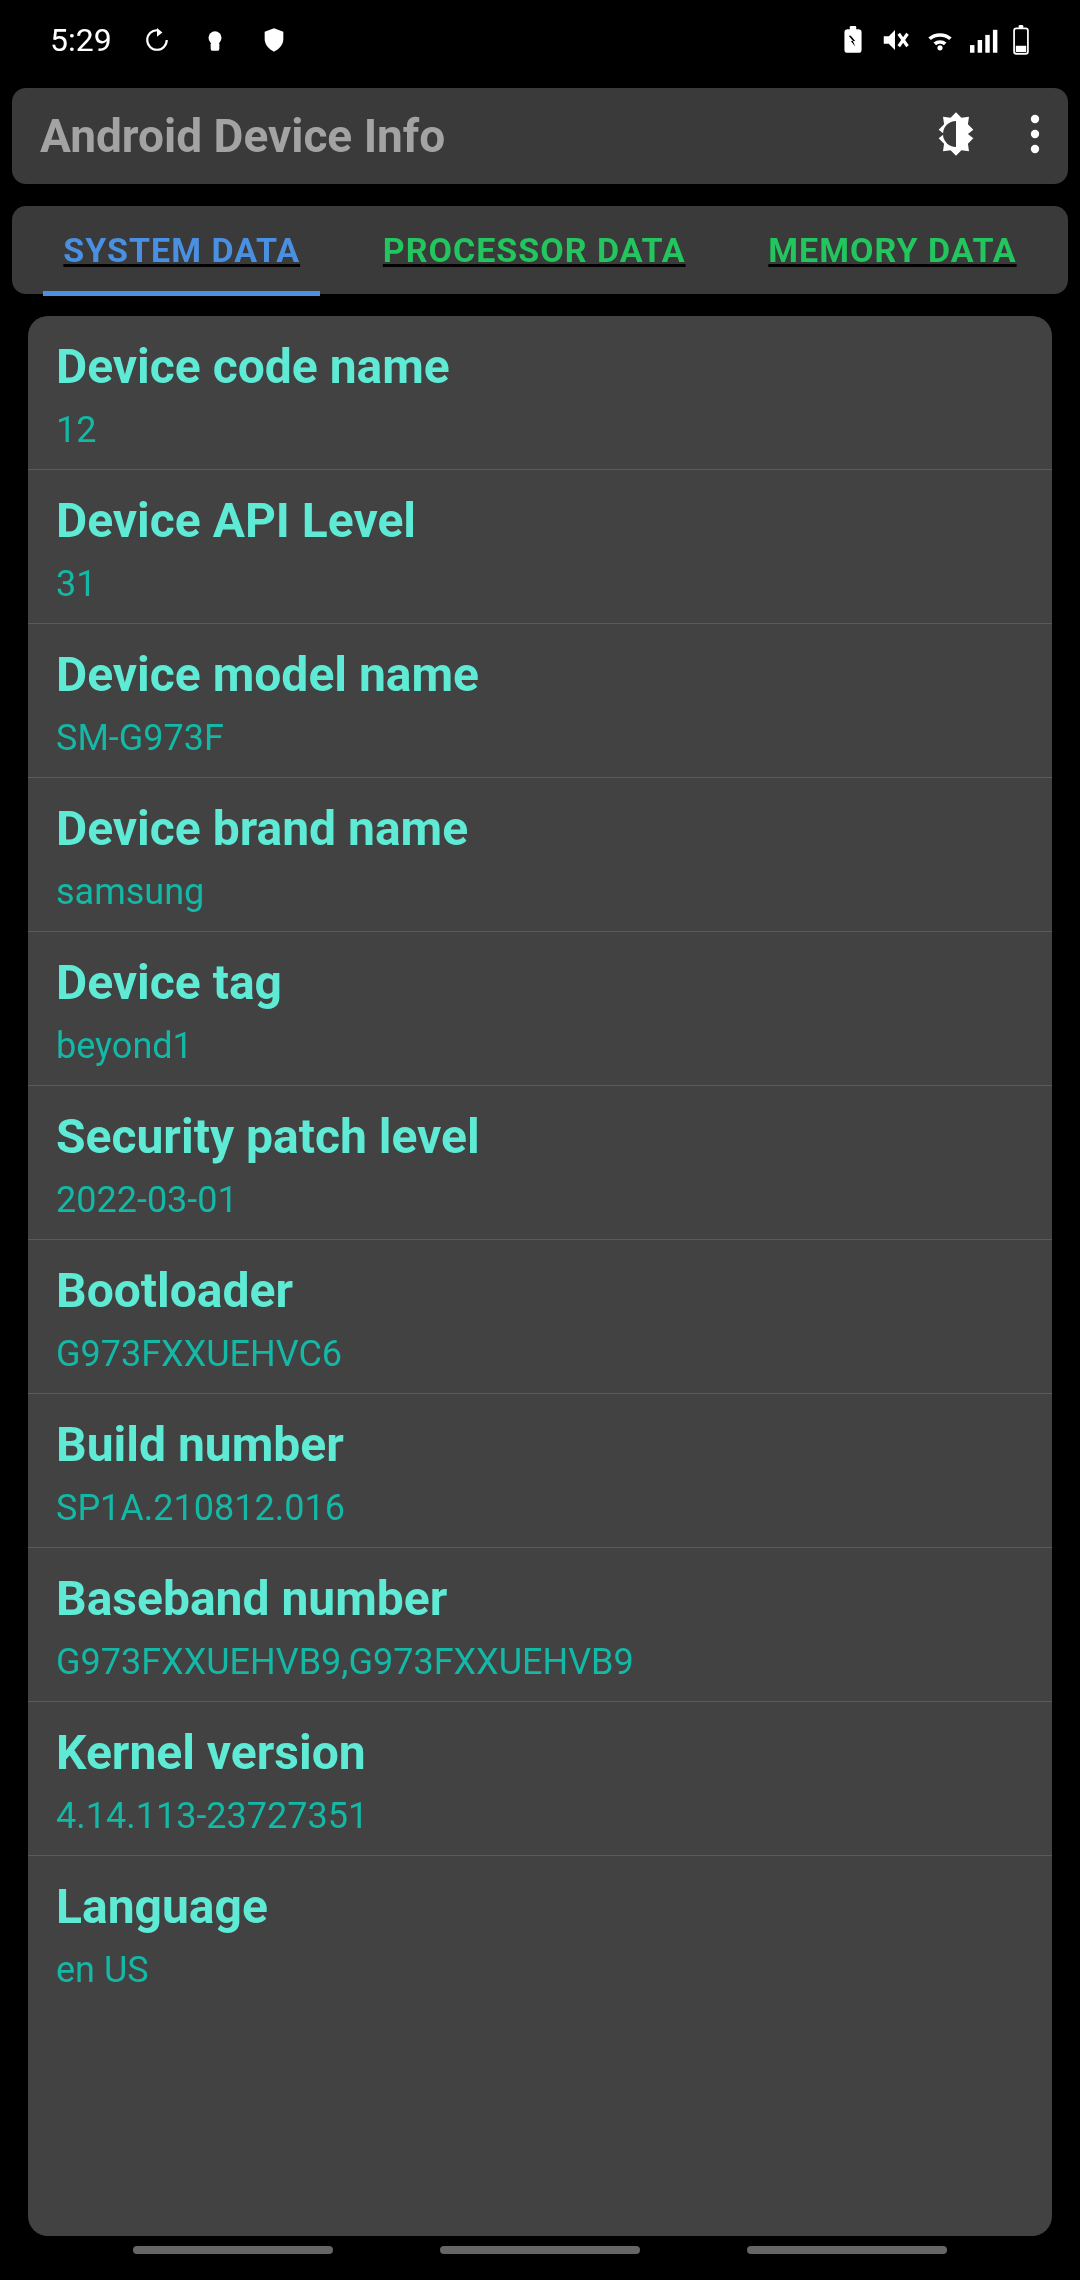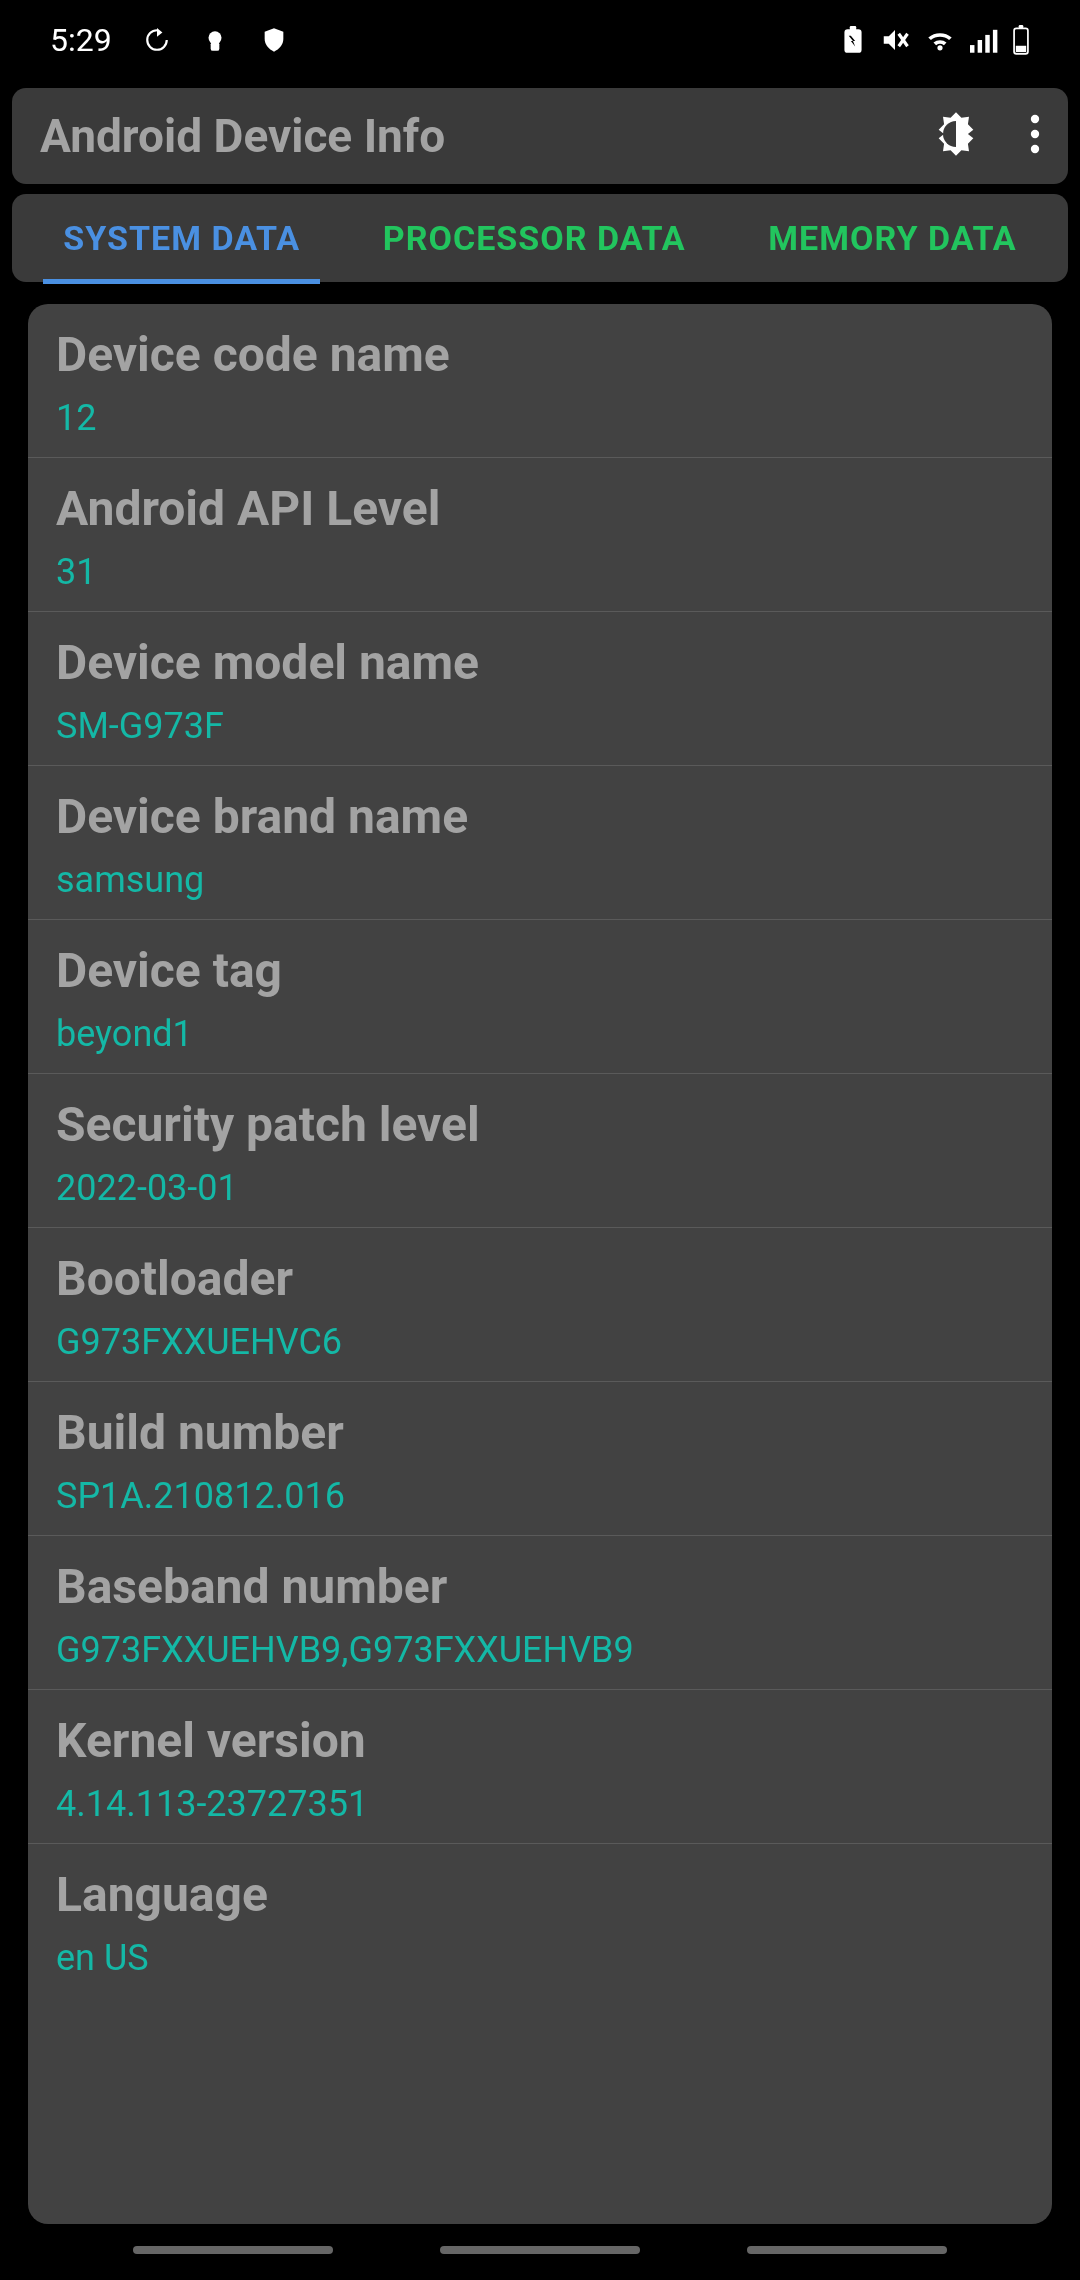--- a/index.html
+++ b/index.html
@@ -48,28 +48,29 @@
       color: #a3a3a3;
       font-size: 46px;
       font-weight: 700;
     }
     .app-bar-actions {
       display: flex;
       align-items: center;
       gap: 48px;
     }
     .tab-bar {
-      margin: 10px 12px;
+      margin: 22px 12px;
       background: #3a3a3a;
       border-radius: 14px;
       height: 88px;
       display: flex;
       align-items: center;
       justify-content: space-around;
       padding: 16px 10px;
+      text-decoration: underline;
     }
     .tab {
       color: #22c55e;
       font-size: 34px;
       font-weight: 700;
       letter-spacing: 1px;
       padding: 24px 20px;
       position: relative;
     }
     .tab.active {
@@ -93,21 +94,21 @@
       overflow: hidden;
     }
     .item {
       padding: 22px 28px 18px 28px;
       border-bottom: 1px solid #5a5a5a;
     }
     .item:last-child {
       border-bottom: none;
     }
     .item-label {
-      color: #a3a3a3;
+      color: #5eead4;
       font-size: 48px;
       font-weight: 700;
       margin-bottom: 14px;
     }
     .item-value {
       color: #14b8a6;
       font-size: 36px;
       font-weight: 400;
     }
     .nav-bar {
@@ -214,21 +215,21 @@
   <div class="tab">PROCESSOR DATA</div>
   <div class="tab">MEMORY DATA</div>
 </div>
 
 <div class="content-card">
   <div class="item">
     <div class="item-label">Device code name</div>
     <div class="item-value">12</div>
   </div>
   <div class="item">
-    <div class="item-label">Android API Level</div>
+    <div class="item-label">Device API Level</div>
     <div class="item-value">31</div>
   </div>
   <div class="item">
     <div class="item-label">Device model name</div>
     <div class="item-value">SM-G973F</div>
   </div>
   <div class="item">
     <div class="item-label">Device brand name</div>
     <div class="item-value">samsung</div>
   </div>

